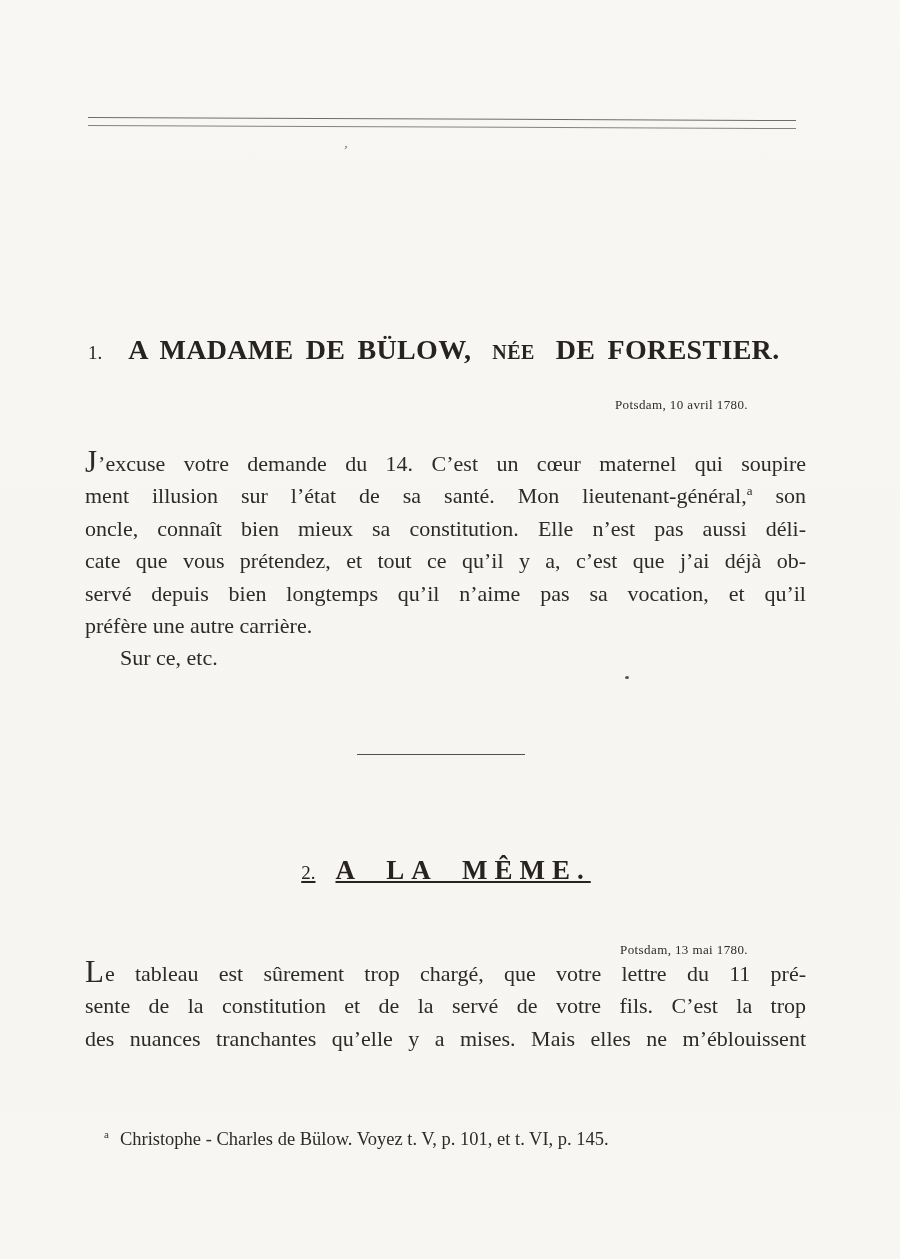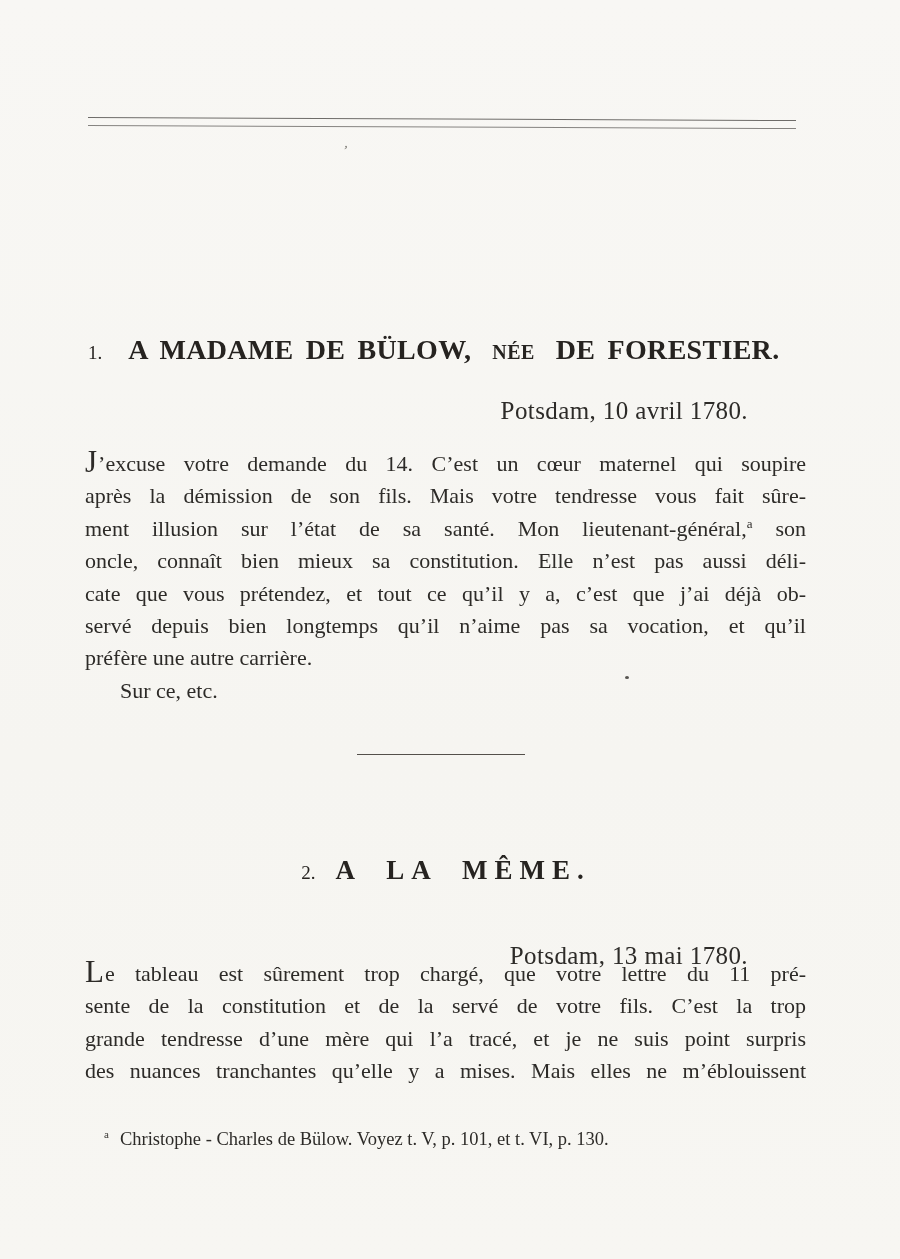--- a/index.html
+++ b/index.html
@@ -23,26 +23,26 @@
   }
   .speck-dot{
     position:absolute;left:625px;top:676px;width:4px;height:3px;
     background:#565450;border-radius:50%;
   }
   .letter-head{
     position:absolute;white-space:nowrap;color:#262320;
     font-weight:bold;
   }
   #head1{left:88px;top:334px;font-size:28px;letter-spacing:0.3px;word-spacing:5px;}
-  #head2{left:85px;top:855px;width:722px;text-align:center;font-size:27px;letter-spacing:7px;word-spacing:12px;}
+  #head2{left:85px;top:855px;width:722px;text-align:center;font-size:27px;letter-spacing:7px;word-spacing:12px;text-decoration:underline;}
   .head-num{font-size:19px;font-weight:normal;letter-spacing:0;word-spacing:normal;margin-right:26px;}
   #head2 .head-num{margin-right:20px;}
   .small-caps-part{font-size:20px;letter-spacing:0.5px;margin:0 21px;}
   .dateline{
-    position:absolute;right:152px;font-size:25px;color:#2d2b28;
+    position:absolute;right:152px;font-size:13px;color:#2d2b28;
     letter-spacing:0.4px;
   }
   #date1{top:397px;}
   #date2{top:910px;margin-top:32px;}
   .body-para{
     position:absolute;left:85px;width:721px;
     font-size:22px;line-height:32.4px;
     color:#2d2b28;
   }
   #para1{top:445px;}
@@ -71,21 +71,20 @@
   <div class="speck-apostrophe">’</div>
 
   <div class="letter-head" id="head1">
     <span class="head-num">1.</span><span>A MADAME DE BÜLOW,</span><span class="small-caps-part">NÉE</span><span>DE FORESTIER.</span>
   </div>
 
   <div class="dateline" id="date1">Potsdam, 10 avril 1780.</div>
 
   <div class="body-para" id="para1">
     <div class="line"><span class="initial">J</span><span>’excuse votre demande du 14. C’est un cœur maternel qui soupire</span></div>
-    <div class="line">après la démission de son fils. Mais votre tendresse vous fait sûre-</div>
     <div class="line"><span>ment illusion sur l’état de sa santé. Mon lieutenant-général,</span><span class="sup">a</span><span> son</span></div>
     <div class="line">oncle, connaît bien mieux sa constitution. Elle n’est pas aussi déli-</div>
     <div class="line">cate que vous prétendez, et tout ce qu’il y a, c’est que j’ai déjà ob-</div>
     <div class="line">servé depuis bien longtemps qu’il n’aime pas sa vocation, et qu’il</div>
     <div class="line end">préfère une autre carrière.</div>
     <div class="line closing">Sur ce, etc.</div>
   </div>
 
   <div class="speck-dot"></div>
 
@@ -93,21 +92,20 @@
 
   <div class="letter-head" id="head2">
     <span class="head-num">2.</span><span>A LA MÊME.</span>
   </div>
 
   <div class="dateline" id="date2">Potsdam, 13 mai 1780.</div>
 
   <div class="body-para" id="para2">
     <div class="line"><span class="initial">L</span><span>e tableau est sûrement trop chargé, que votre lettre du 11 pré-</span></div>
     <div class="line">sente de la constitution et de la servé de votre fils. C’est la trop</div>
-    <div class="line">grande tendresse d’une mère qui l’a tracé, et je ne suis point surpris</div>
     <div class="line">des nuances tranchantes qu’elle y a mises. Mais elles ne m’éblouissent</div>
   </div>
 
   <div class="footnote">
-    <span class="fn-marker">a</span><span>Christophe - Charles de Bülow. Voyez t. V, p. 101, et t. VI, p. 130.</span>
+    <span class="fn-marker">a</span><span>Christophe - Charles de Bülow. Voyez t. V, p. 101, et t. VI, p. 145.</span>
   </div>
 
 </div>
 
 </body></html>

